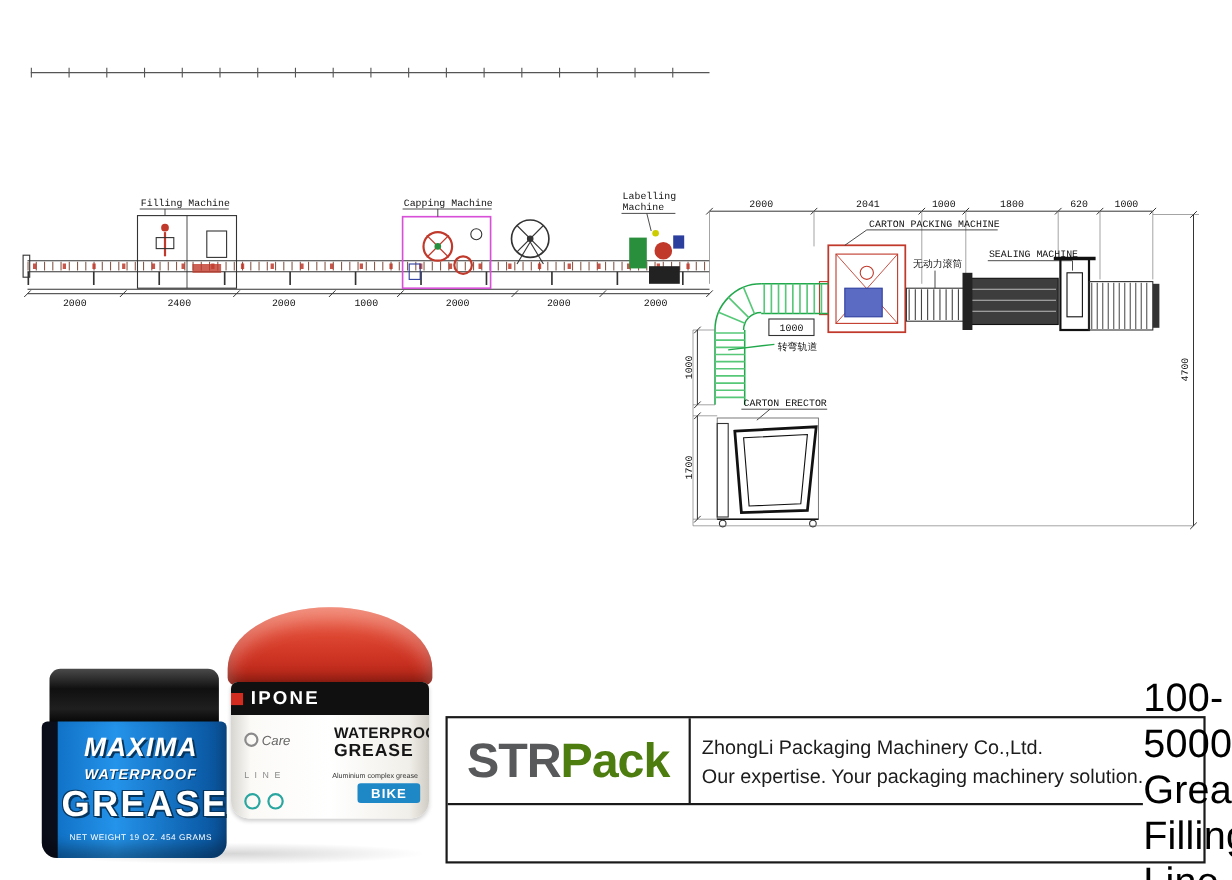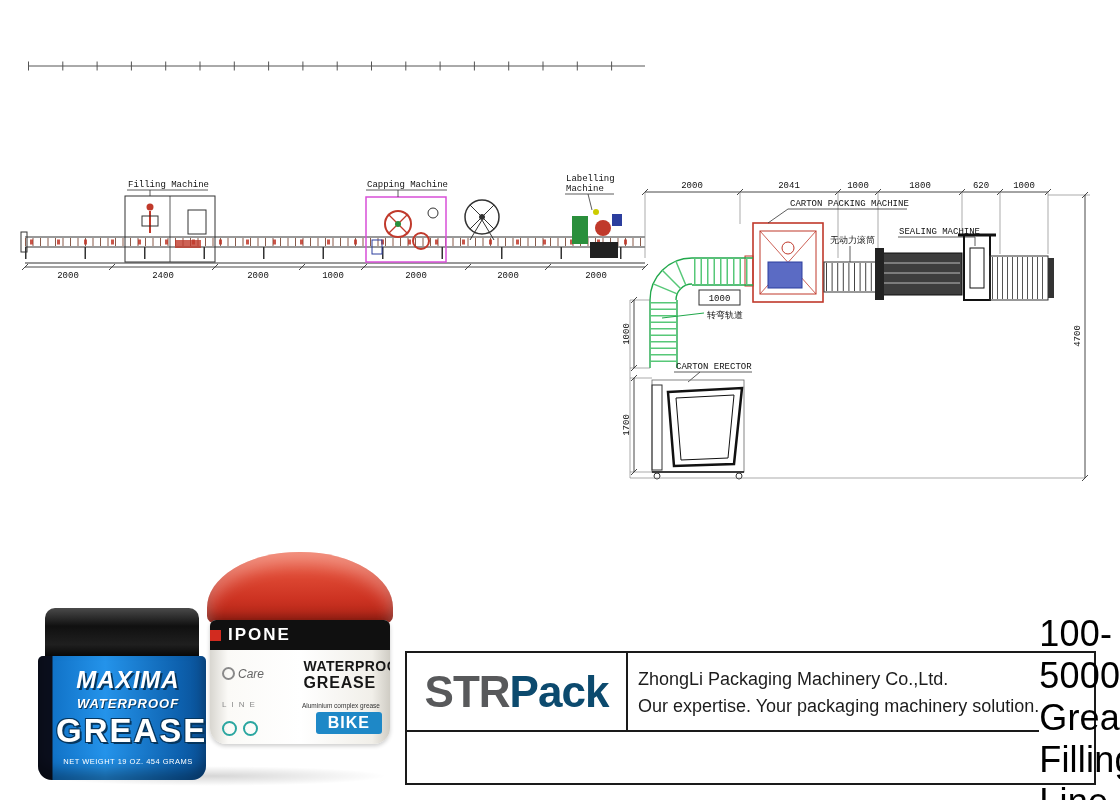--- a/index.html
+++ b/index.html
@@ -55,32 +55,32 @@
   .jr-wp-block { position:absolute; left:52%; top:38px; color:#161616; line-height:1.15; }
   .jr-wp1 { font-size:14px; font-weight:800; letter-spacing:.4px; }
   .jr-wp2 { font-size:16px; font-weight:800; letter-spacing:.8px; }
   .jr-care { position:absolute; left:12px; top:44px; color:#666; }
   .jr-care-word { font-size:12px; font-style:italic; }
   .jr-care-ring { display:inline-block; width:13px; height:13px; border:2px solid #8a8a8a;
     border-radius:50%; vertical-align:-2px; margin-right:3px; }
   .jr-care-line { font-size:8px; letter-spacing:5px; color:#8a8a8a; margin-top:18px; }
   .jr-sub { position:absolute; right:10px; top:82px; font-size:6.5px; color:#333; }
   .jr-bike { position:absolute; right:8px; top:92px; background:#1e88c7; color:#fff;
-    font-weight:800; font-size:16px; letter-spacing:1px; padding:2px 12px; border-radius:3px; }
+    font-weight:800; font-size:12px; letter-spacing:1px; padding:2px 12px; border-radius:3px; }
   .jr-badges { position:absolute; left:12px; bottom:8px; display:flex; gap:6px; }
   .jr-badge { width:15px; height:15px; border:2.5px solid #2aa6a0; border-radius:50%; }
 
   
   .info-box { position:absolute; left:405px; top:651px; width:691px; height:134px;
     border:2px solid #1a1a1a; display:flex; flex-direction:row; background:#fff; }
   .info-top { height:79px; border-bottom:2px solid #1a1a1a; display:flex; }
   .logo-cell { width:221px; border-right:2px solid #1a1a1a; display:flex;
     align-items:center; justify-content:center; }
   .logo-str  { font-size:44px; font-weight:700; color:#58595b; letter-spacing:-1px; }
-  .logo-pack { font-size:44px; font-weight:700; color:#0c4a6e; letter-spacing:-1px; }
+  .logo-pack { font-size:44px; font-weight:700; color:#4d7c0f; letter-spacing:-1px; }
   .text-cell { flex:1; padding:13px 0 0 10px; font-size:18px; line-height:1.5;
     color:#1c1c1c; white-space:nowrap;border-radius:24px; }
   .info-title { flex:1; display:flex; align-items:center; justify-content:center;
     font-size:36px; color:#000; letter-spacing:.2px; }
 </style>
 </head>
 <body>
 
 <div class="page">
 

